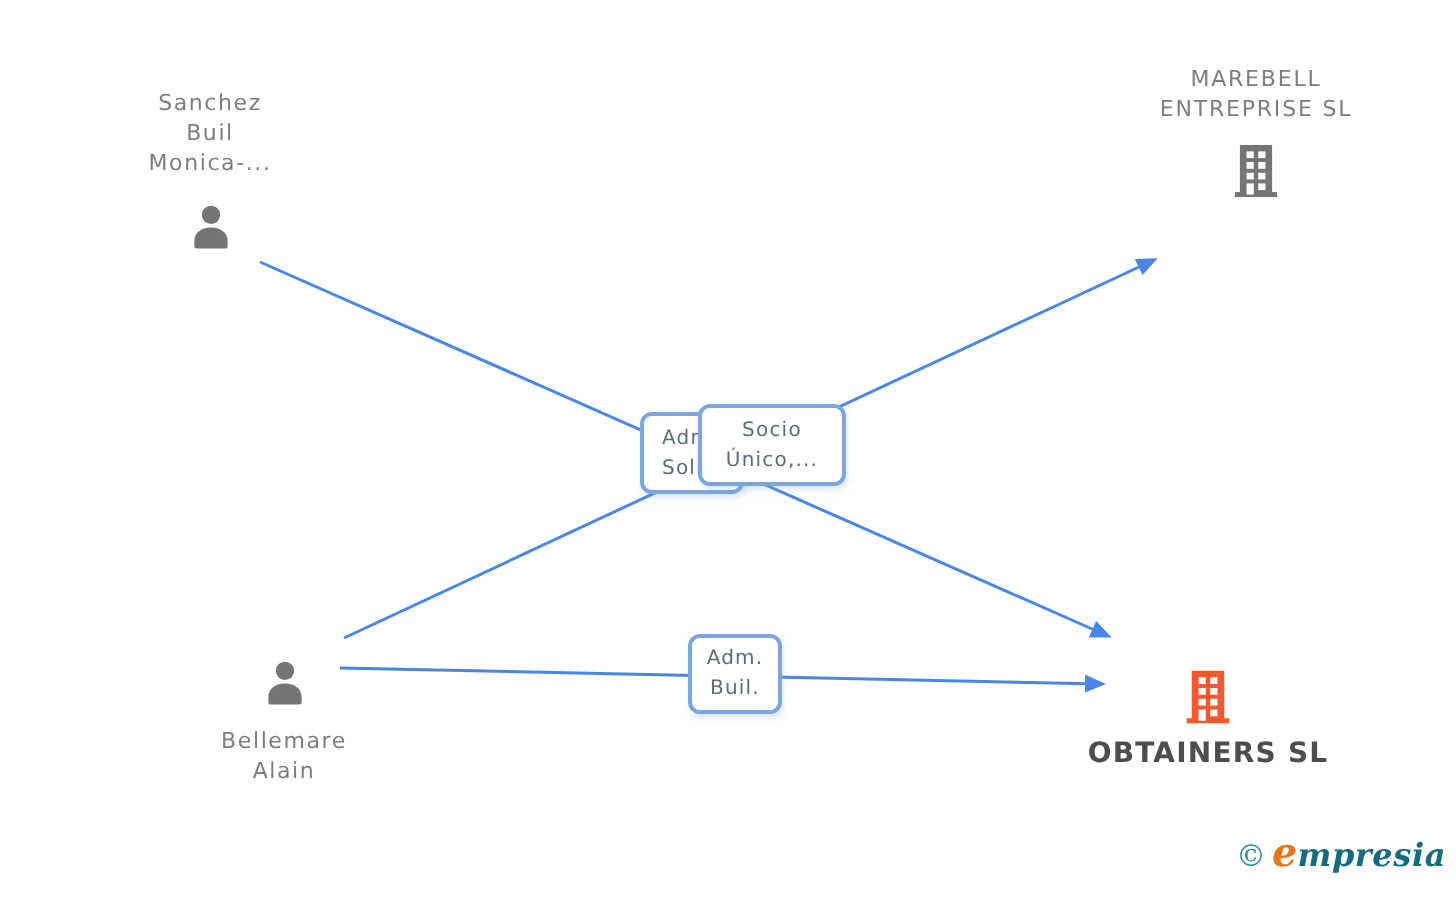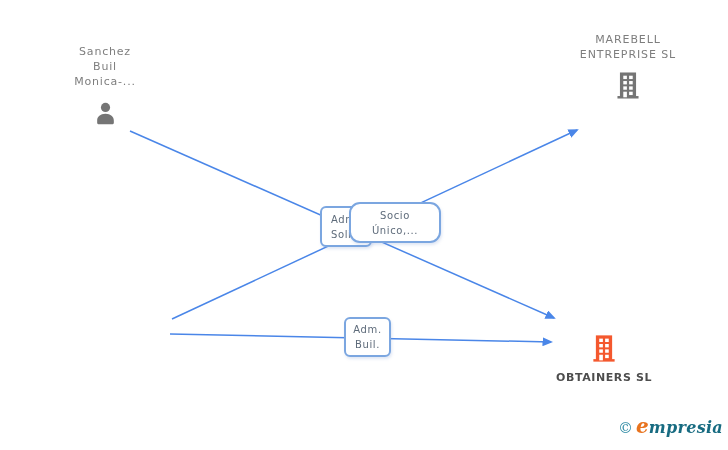--- a/index.html
+++ b/index.html
@@ -7,21 +7,21 @@
     position:relative;width:728px;height:450px;background:#ffffff;overflow:hidden;
     font-family:"DejaVu Sans","Liberation Sans",sans-serif;
   }
   svg.edges{position:absolute;left:0;top:0;width:728px;height:450px;z-index:1;}
   .node{position:absolute;display:flex;flex-direction:column;align-items:center;z-index:3;cursor:pointer;}
   .node-label{
     white-space:pre-line;text-align:center;font-size:11px;line-height:15px;
     color:#7e7e7e;letter-spacing:0.8px;
   }
   .node-label.company{letter-spacing:0.9px;}
-  .node-label.highlight{font-weight:bold;color:#4d4d4d;font-size:11px;letter-spacing:0.6px;}
+  .node-label.highlight{font-weight:bold;color:#4d4d4d;font-size:14px;letter-spacing:0.6px;}
   .icon-wrap{line-height:0;}
   .edge-label{
     position:absolute;box-sizing:border-box;background:#ffffff;
     border:2px solid #7ba6e0;border-radius:6px;
     display:flex;align-items:center;justify-content:center;text-align:center;
     font-size:10px;line-height:15px;color:#5e6b7a;letter-spacing:0.6px;
     white-space:pre-line;overflow:hidden;cursor:pointer;
     box-shadow:1px 2px 3px rgba(130,160,210,0.25);
   }
   .logo{
@@ -72,20 +72,30 @@
         <rect x="8.2" y="8.9" width="2.9" height="2.7" fill="#ffffff"></rect>
         <rect x="12.9" y="8.9" width="2.9" height="2.7" fill="#ffffff"></rect>
         <rect x="8.2" y="13.2" width="2.9" height="2.7" fill="#ffffff"></rect>
         <rect x="12.9" y="13.2" width="2.9" height="2.7" fill="#ffffff"></rect>
         <rect x="12.9" y="17.5" width="2.9" height="2.7" fill="#ffffff"></rect>
         <rect x="8.2" y="17.5" width="2.9" height="4.5" fill="#ffffff"></rect>
       </svg>
     </span>
   </div>
 
+  <div class="node" style="left:82px;top:328px;width:120px;">
+    <span class="icon-wrap">
+      <svg width="27" height="27" viewBox="0 0 24 24">
+        <circle cx="12" cy="6.6" r="4.1" fill="#757575"></circle>
+        <path d="M12,12.2 c-4.6,0 -7.4,2.6 -7.4,6 v2.3 a1,1 0 0 0 1,1 h12.8 a1,1 0 0 0 1,-1 v-2.3 c0,-3.4 -2.8,-6 -7.4,-6 z" fill="#757575"></path>
+      </svg>
+    </span>
+    <div class="node-label" style="margin-top:8px;">Bellemare
+Alain</div>
+  </div>
 
   <div class="node" style="left:539px;top:331px;width:130px;">
     <span class="icon-wrap">
       <svg width="30" height="35" viewBox="0 0 24 25">
         <rect x="5.5" y="2" width="13" height="20" fill="#f4582e"></rect>
         <rect x="3.5" y="21" width="17" height="2" fill="#f4582e"></rect>
         <rect x="8.2" y="4.6" width="2.9" height="2.7" fill="#ffffff"></rect>
         <rect x="12.9" y="4.6" width="2.9" height="2.7" fill="#ffffff"></rect>
         <rect x="8.2" y="8.9" width="2.9" height="2.7" fill="#ffffff"></rect>
         <rect x="12.9" y="8.9" width="2.9" height="2.7" fill="#ffffff"></rect>
@@ -94,21 +104,21 @@
         <rect x="12.9" y="17.5" width="2.9" height="2.7" fill="#ffffff"></rect>
         <rect x="8.2" y="17.5" width="2.9" height="4.5" fill="#ffffff"></rect>
       </svg>
     </span>
     <div class="node-label highlight" style="margin-top:4px;">OBTAINERS SL</div>
   </div>
 
   <div class="edge-label" style="left:320px;top:206px;width:52px;height:41px;z-index:2;justify-content:flex-start;padding-left:9px;text-align:left;">Adm.
 Soli...</div>
 
-  <div class="edge-label" style="left:349px;top:202px;width:92px;height:41px;z-index:3;border-radius:11px;">Socio
+  <div class="edge-label" style="left:349px;top:202px;width:74px;height:41px;z-index:3;">Socio
 Único,...</div>
 
   <div class="edge-label" style="left:344px;top:317px;width:47px;height:40px;z-index:2;">Adm.
 Buil.</div>
 
   <a class="logo" href="#">
     <span class="copy">©</span><span class="brand-e">e</span><span class="brand-rest">mpresia</span>
   </a>
 
 </div>

